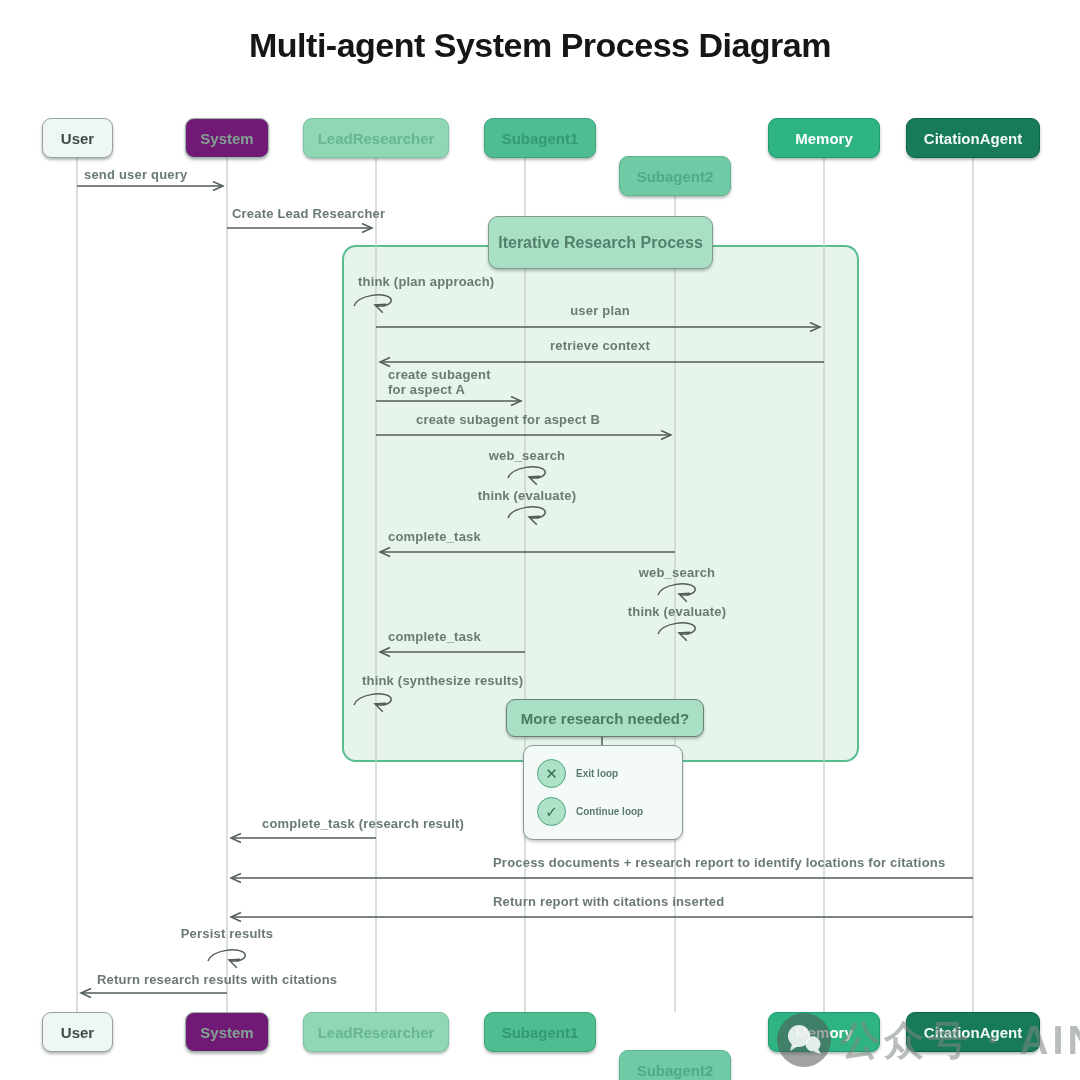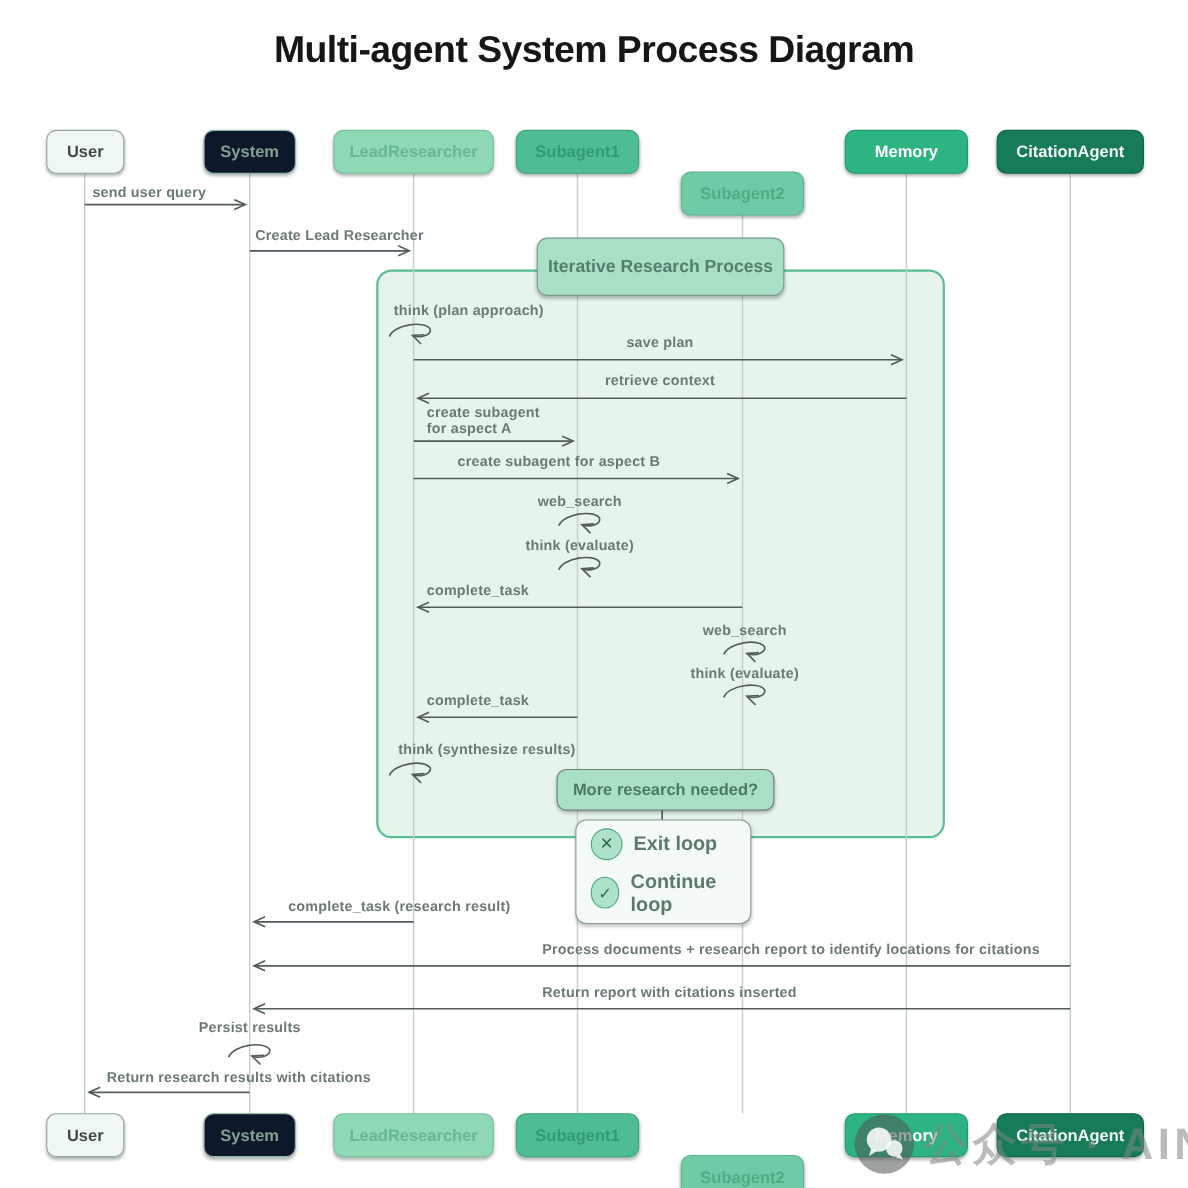--- a/index.html
+++ b/index.html
@@ -38,40 +38,40 @@
     display:flex; flex-direction:column; justify-content:center; gap:9px;
     padding-left:13px; box-sizing:border-box;
     box-shadow:0 2px 3px rgba(30,50,40,.25);
   }
   .legend-row { display:flex; align-items:center; gap:10px; }
   .legend-circle {
     width:29px; height:29px; border-radius:50%; background:#ade2c8;
     border:1.5px solid #4ea47f; color:#2f6e52; font-size:15px; font-weight:700;
     display:flex; align-items:center; justify-content:center; box-sizing:border-box;
   }
-  .legend-label { font-size:18px; font-weight:600; color:#5c7a6b; }
+  .legend-label { font-size:10px; font-weight:600; color:#5c7a6b; }
 
   
   .actor {
     position:absolute; height:40px; border-radius:9px; box-sizing:border-box;
     display:flex; align-items:center; justify-content:center;
     font-size:15px; font-weight:700; border:1.5px solid;
     box-shadow:0 2px 3px rgba(30,50,40,.35);
   }
   .row-top .actor { top:118px; }
   .row-bottom .actor { top:1012px; }
   .p0 { left:42px;  width:71px; }
   .p1 { left:185px; width:84px; }
   .p2 { left:303px; width:146px; }
-  .p3 { left:469px; width:112px; }
+  .p3 { left:484px; width:112px; }
   .p4 { left:619px; width:112px; }
   .p5 { left:768px; width:112px; }
   .p6 { left:906px; width:134px; }
   .c0 { background:#eef7f1; border-color:#98a59e; color:#414b45; }
-  .c1 { background:#0f172a; border-color:#98b7a7; color:#82a291; }
+  .c1 { background:#701a75; border-color:#98b7a7; color:#82a291; }
   .c2 { background:#90d7b5; border-color:#79c2a0; color:#67b791; }
   .c3 { background:#4fbd92; border-color:#3ea47d; color:#339a72; }
   .c4 { background:#6fcaa5; border-color:#5cb590; color:#51ab85;margin-top:38px; }
   .c5 { background:#2eb483; border-color:#1f9c6e; color:#ffffff; }
   .c6 { background:#177a5a; border-color:#0e644a; color:#f2faf6; }
 
   
   .msg {
     position:absolute; font-size:13px; font-weight:600; color:#6a7a72;
     white-space:nowrap; letter-spacing:0.2px;
@@ -174,21 +174,21 @@
     <div class="actor p2 c2">LeadResearcher</div>
     <div class="actor p3 c3">Subagent1</div>
     <div class="actor p4 c4">Subagent2</div>
     <div class="actor p5 c5">Memory</div>
     <div class="actor p6 c6">CitationAgent</div>
   </div>
 
   <div class="msg" style="left:84px;  top:167px;">send user query</div>
   <div class="msg" style="left:232px; top:206px;">Create Lead Researcher</div>
   <div class="msg" style="left:358px; top:274px;">think (plan approach)</div>
-  <div class="msg center" style="left:600px; top:303px;">save plan</div>
+  <div class="msg center" style="left:600px; top:303px;">user plan</div>
   <div class="msg center" style="left:600px; top:338px;">retrieve context</div>
   <div class="msg twolines" style="left:388px; top:367px;">create subagent
 for aspect A</div>
   <div class="msg" style="left:388px; top:412px;margin-left:28px;">create subagent for aspect B</div>
   <div class="msg center" style="left:527px; top:448px;">web_search</div>
   <div class="msg center" style="left:527px; top:488px;">think (evaluate)</div>
   <div class="msg" style="left:388px; top:529px;">complete_task</div>
   <div class="msg center" style="left:677px; top:565px;">web_search</div>
   <div class="msg center" style="left:677px; top:604px;">think (evaluate)</div>
   <div class="msg" style="left:388px; top:629px;">complete_task</div>

